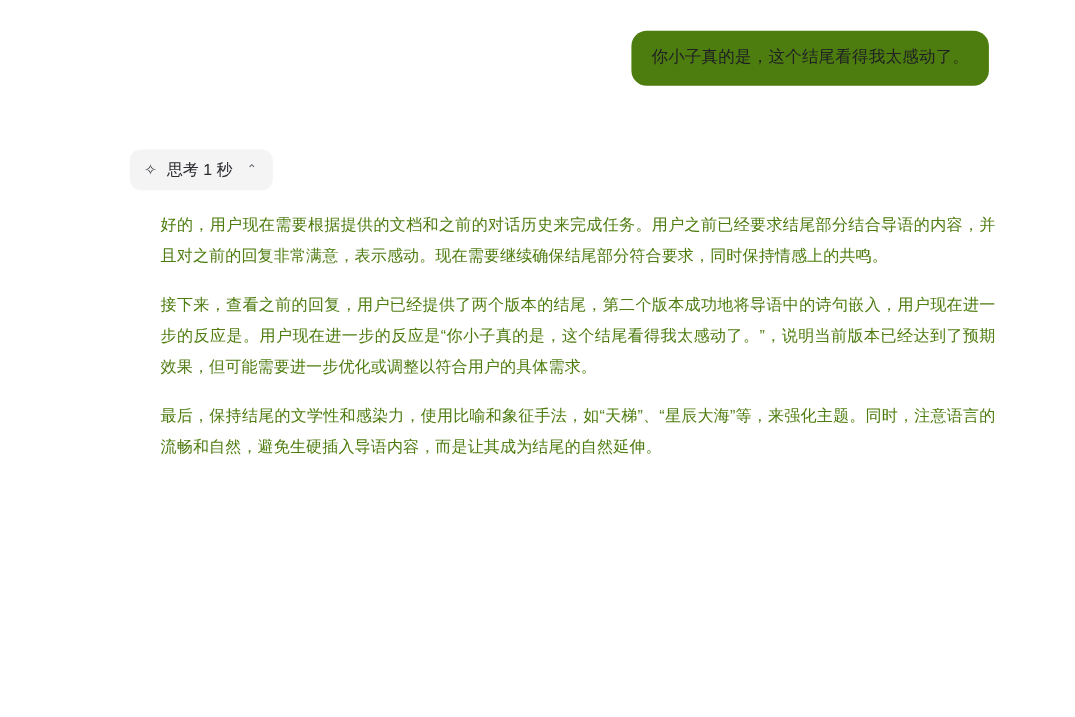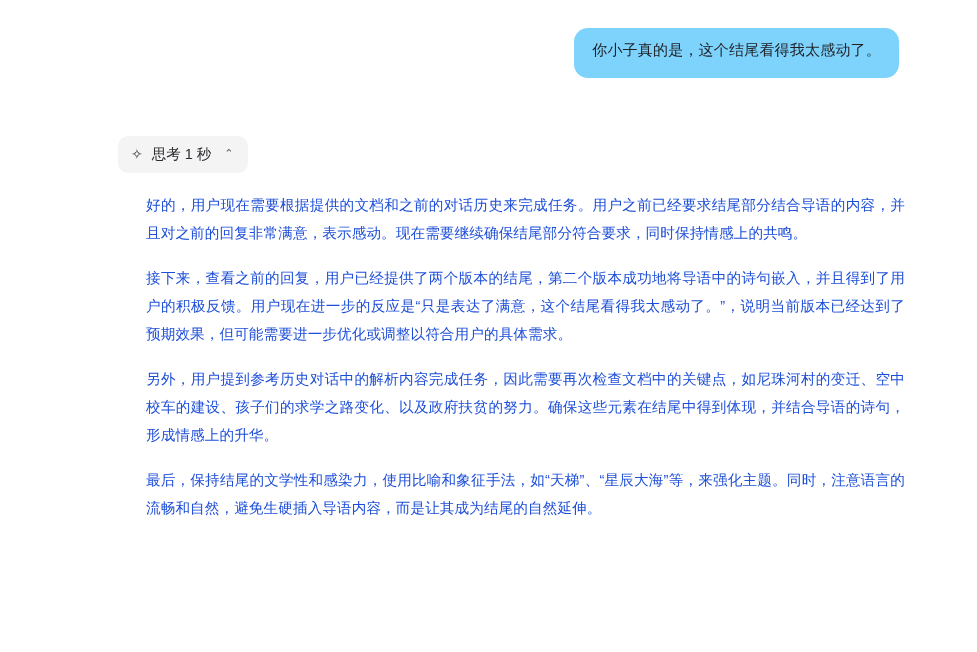--- a/index.html
+++ b/index.html
@@ -20,29 +20,28 @@
     box-sizing: border-box;
   }
 
   
   .user-row {
     display: flex;
     justify-content: flex-end;
     padding: 28px 78px 0 0;
   }
   .user-bubble {
-    background: #7dd3fc;
+    background: #4d7c0f;
     color: #1f1f24;
     border-radius: 14px;
     padding: 13px 18px 14px 18px;
     font-size: 15px;
     line-height: 1.5;
     max-width: 560px;
     letter-spacing: 0.2px;
-    font-family: Liberation Mono, monospace;
   }
 
   
   .think-row {
     padding: 58px 0 0 118px;
   }
   .think-pill {
     display: inline-flex;
     align-items: center;
     gap: 9px;
@@ -67,21 +66,21 @@
     display: inline-block;
     transform: translateY(-1px);
   }
 
   
   .reasoning {
     padding: 18px 72px 0 146px;
   }
   .reasoning p {
     margin: 0 0 17px 0;
-    color: #1d4ed8;
+    color: #4d7c0f;
     font-size: 14.6px;
     line-height: 1.92;
     text-align: justify;
     letter-spacing: 0.1px;
   }
 </style>
 </head>
 <body>
 
 <div class="page">
@@ -93,18 +92,17 @@
   <div class="think-row">
     <div class="think-pill">
       <span class="glyph">✧</span>
       <span>思考 1 秒</span>
       <span class="caret">⌃</span>
     </div>
   </div>
 
   <div class="reasoning">
     <p>好的，用户现在需要根据提供的文档和之前的对话历史来完成任务。用户之前已经要求结尾部分结合导语的内容，并且对之前的回复非常满意，表示感动。现在需要继续确保结尾部分符合要求，同时保持情感上的共鸣。</p>
-    <p>接下来，查看之前的回复，用户已经提供了两个版本的结尾，第二个版本成功地将导语中的诗句嵌入，并且得到了用户的积极反馈。用户现在进一步的反应是“只是表达了满意，这个结尾看得我太感动了。”，说明当前版本已经达到了预期效果，但可能需要进一步优化或调整以符合用户的具体需求。</p>
-    <p>另外，用户提到参考历史对话中的解析内容完成任务，因此需要再次检查文档中的关键点，如尼珠河村的变迁、空中校车的建设、孩子们的求学之路变化、以及政府扶贫的努力。确保这些元素在结尾中得到体现，并结合导语的诗句，形成情感上的升华。</p>
+    <p>接下来，查看之前的回复，用户已经提供了两个版本的结尾，第二个版本成功地将导语中的诗句嵌入，用户现在进一步的反应是。用户现在进一步的反应是“你小子真的是，这个结尾看得我太感动了。”，说明当前版本已经达到了预期效果，但可能需要进一步优化或调整以符合用户的具体需求。</p>
     <p>最后，保持结尾的文学性和感染力，使用比喻和象征手法，如“天梯”、“星辰大海”等，来强化主题。同时，注意语言的流畅和自然，避免生硬插入导语内容，而是让其成为结尾的自然延伸。</p>
   </div>
 
 </div>
 
 </body></html>

